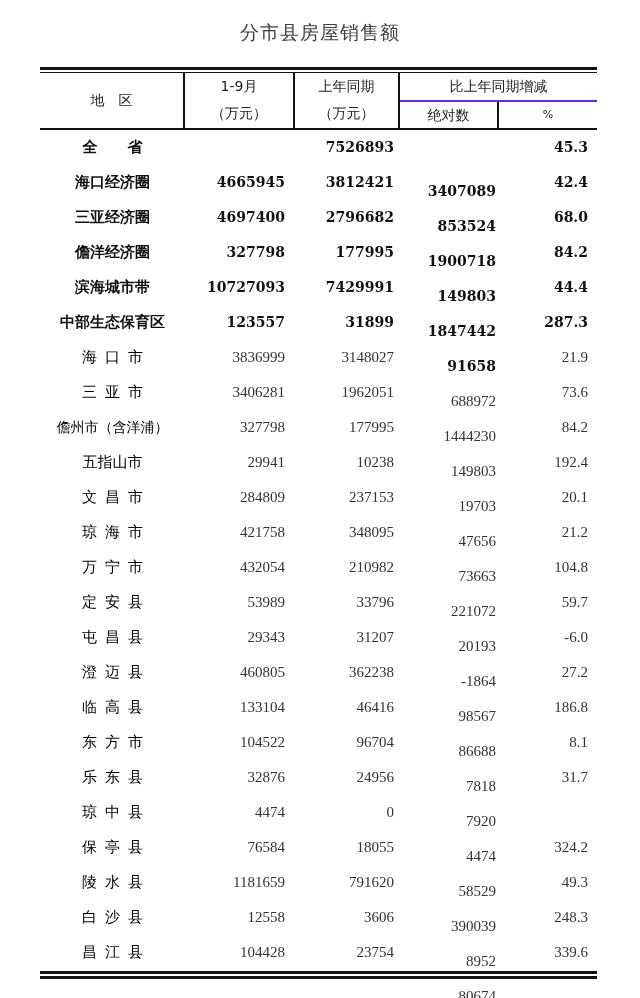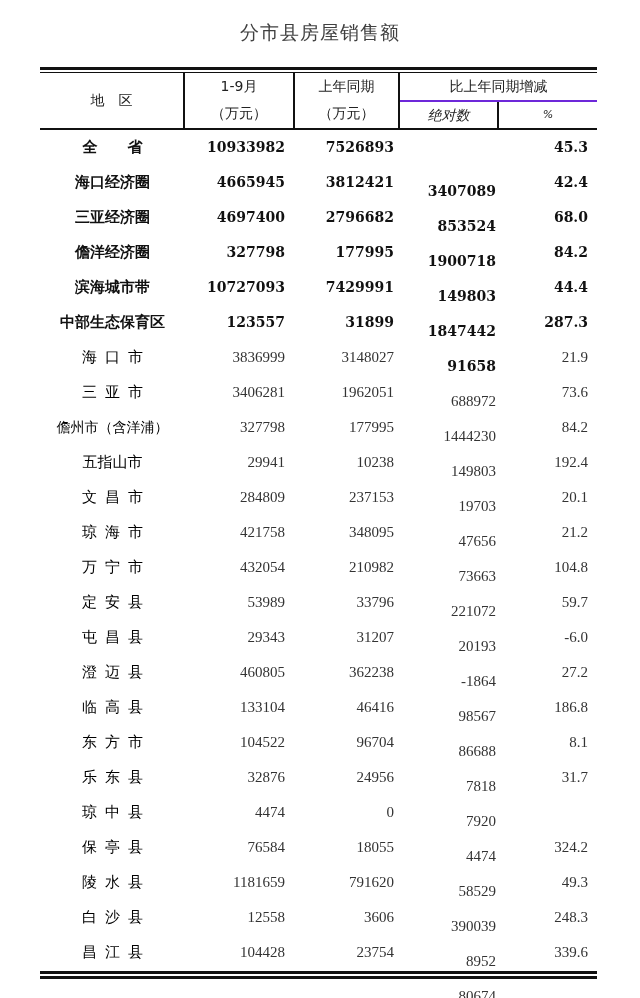--- a/index.html
+++ b/index.html
@@ -15,21 +15,21 @@
   .dbl-top { border-top:3px solid #111; height:2px; border-bottom:1px solid #111; }
   .header { position:relative; height:55px; border-bottom:2px solid #111; font-family:"DejaVu Sans","Liberation Sans",sans-serif; font-size:14px; color:#222; }
   .hcell { position:absolute; top:0; height:55px; box-sizing:border-box; text-align:center; }
   .hcell.region { left:0; width:145px; line-height:55px; border-right:2px solid #111; letter-spacing:14px; padding-left:14px; }
   .hcell.cur { left:145px; width:110px; border-right:2px solid #111; }
   .hcell.prev { left:255px; width:105px; border-right:2px solid #111; }
   .hcell.chg { left:360px; width:197px; }
   .two-line div { height:27px; line-height:27px; }
   .chg .top { height:27px; line-height:27px; border-bottom:2px solid #6d28d9; }
   .chg .bottom { position:relative; height:26px; }
-  .chg .bottom span { position:absolute; top:0; height:26px; line-height:26px; text-align:center;font-style:italic; }
+  .chg .bottom span { position:absolute; top:0; height:26px; line-height:26px; text-align:center; }
   .chg .abs { left:0; width:97px; border-right:2px solid #111; }
   .chg .pct { left:99px; width:98px; font-size:11px; }
   .body { position:relative; }
   .row { position:relative; height:35px; line-height:35px; font-size:15px; }
   .row span { position:absolute; top:0; white-space:nowrap; }
   .row .name { left:0; width:145px; text-align:center; font-family:Liberation Serif, serif; color:#000000; }
   .row .n1 { right:312px; text-align:right; }
   .row .n2 { right:203px; text-align:right; }
   .row .n3 { right:101px; text-align:right;margin-top:44px; }
   .row .n4 { right:9px; text-align:right; }
@@ -63,21 +63,20 @@
       <div class="bottom">
         <span class="abs">绝对数</span>
         <span class="pct">%</span>
       </div>
     </div>
   </div>
 
   <div class="body">
     <div class="row bold wide-spaced">
       <span class="name">全省</span>
-      <span class="num n1">10933982</span>
       <span class="num n2">7526893</span>
       <span class="num n3">3407089</span>
       <span class="num n4">45.3</span>
     </div>
     <div class="row bold">
       <span class="name">海口经济圈</span>
       <span class="num n1">4665945</span>
       <span class="num n2">3812421</span>
       <span class="num n3">853524</span>
       <span class="num n4">42.4</span>

